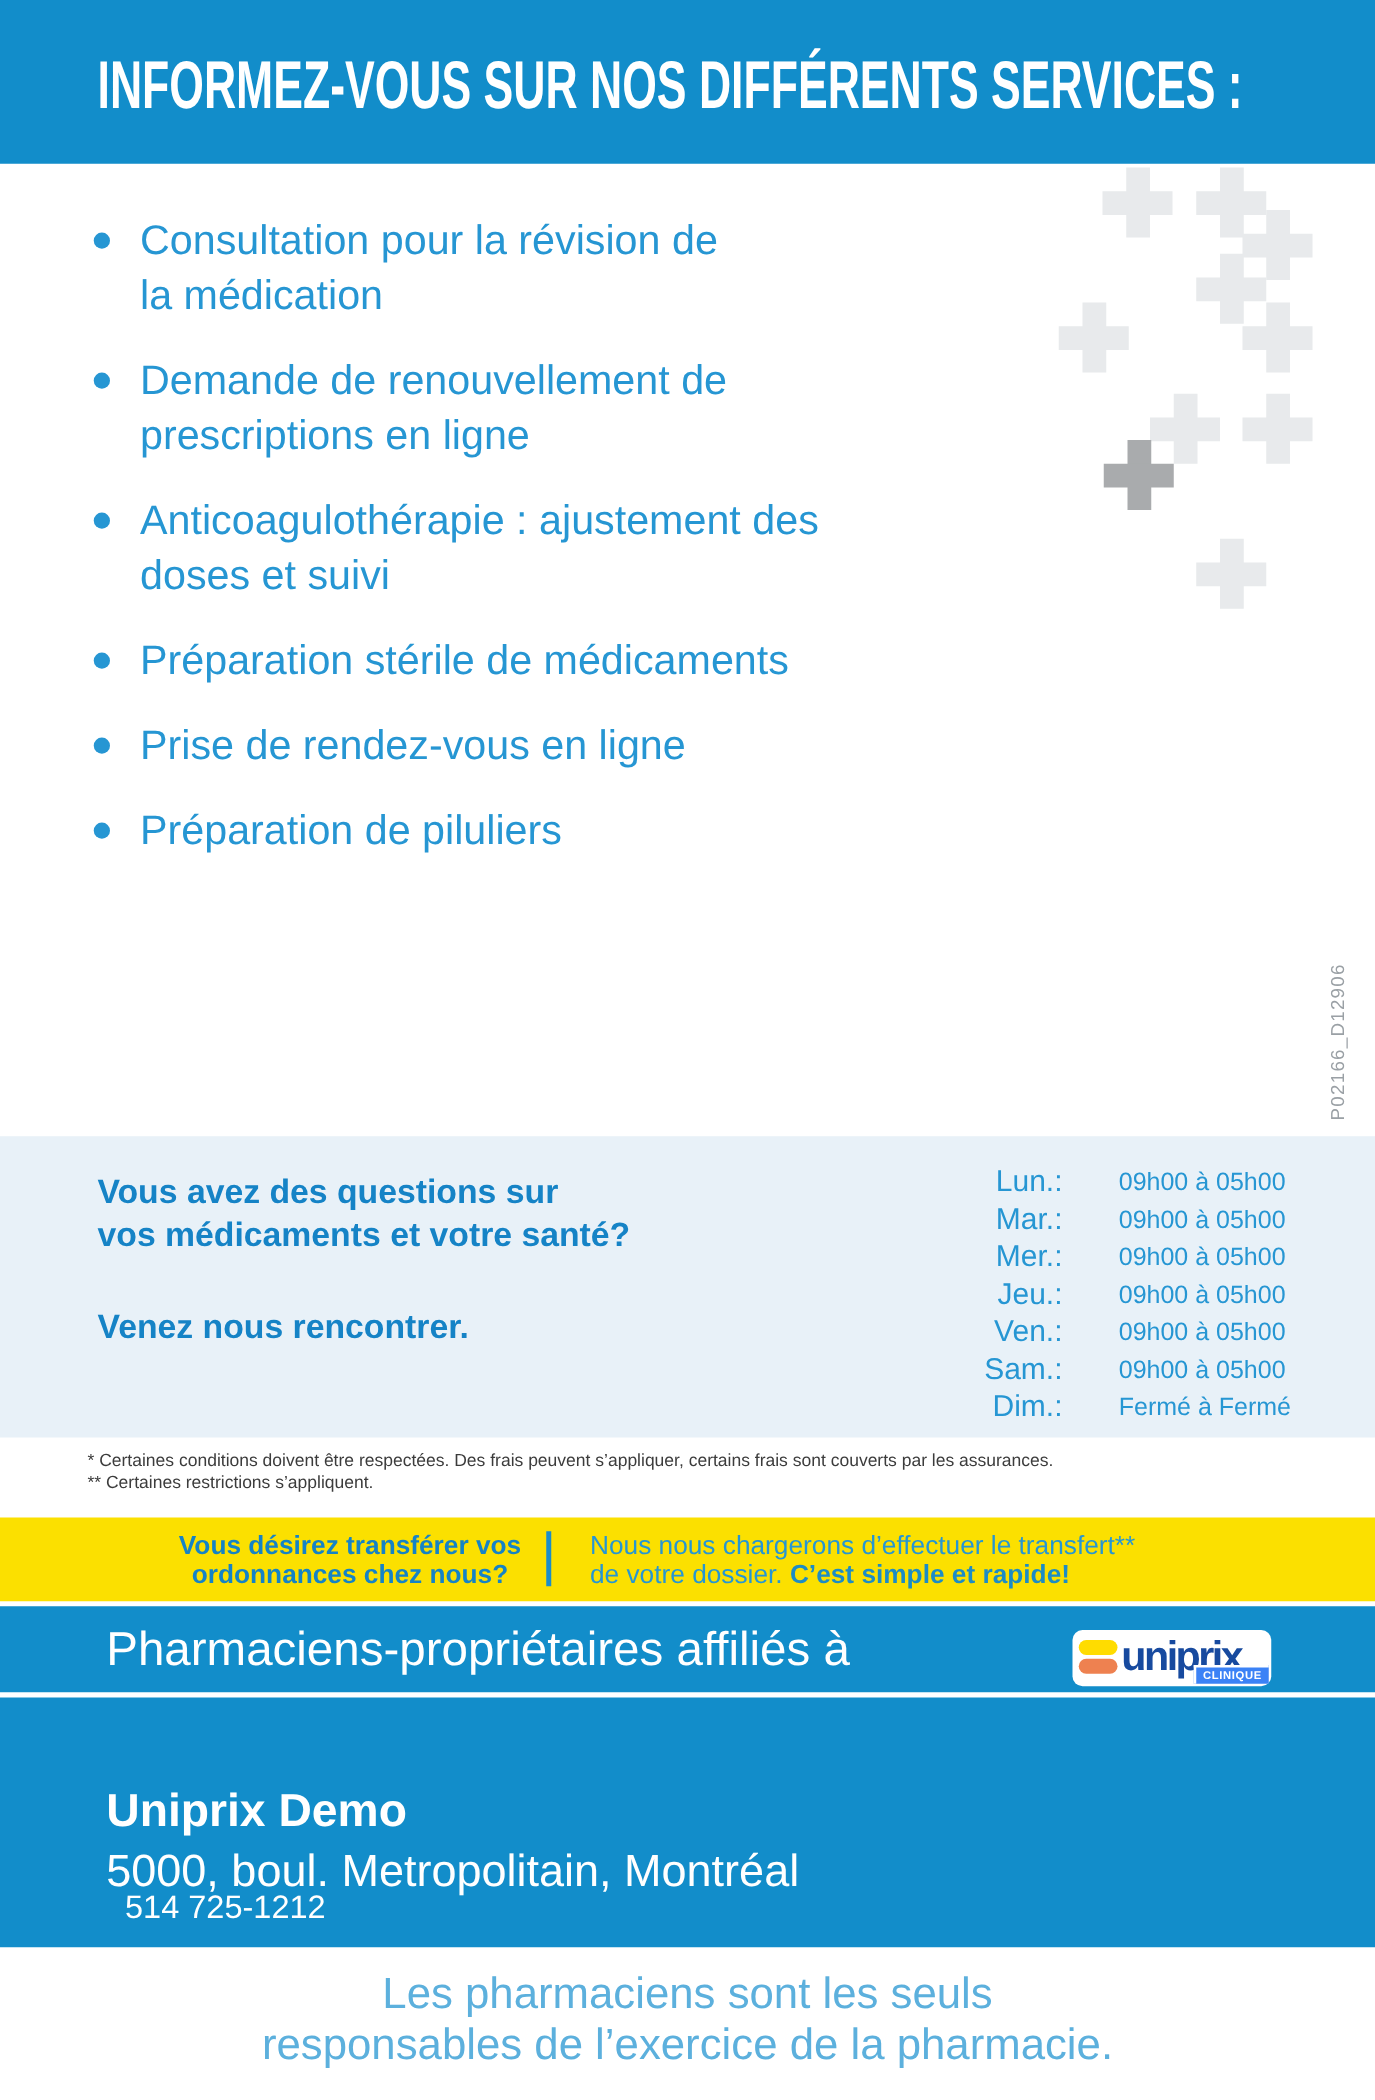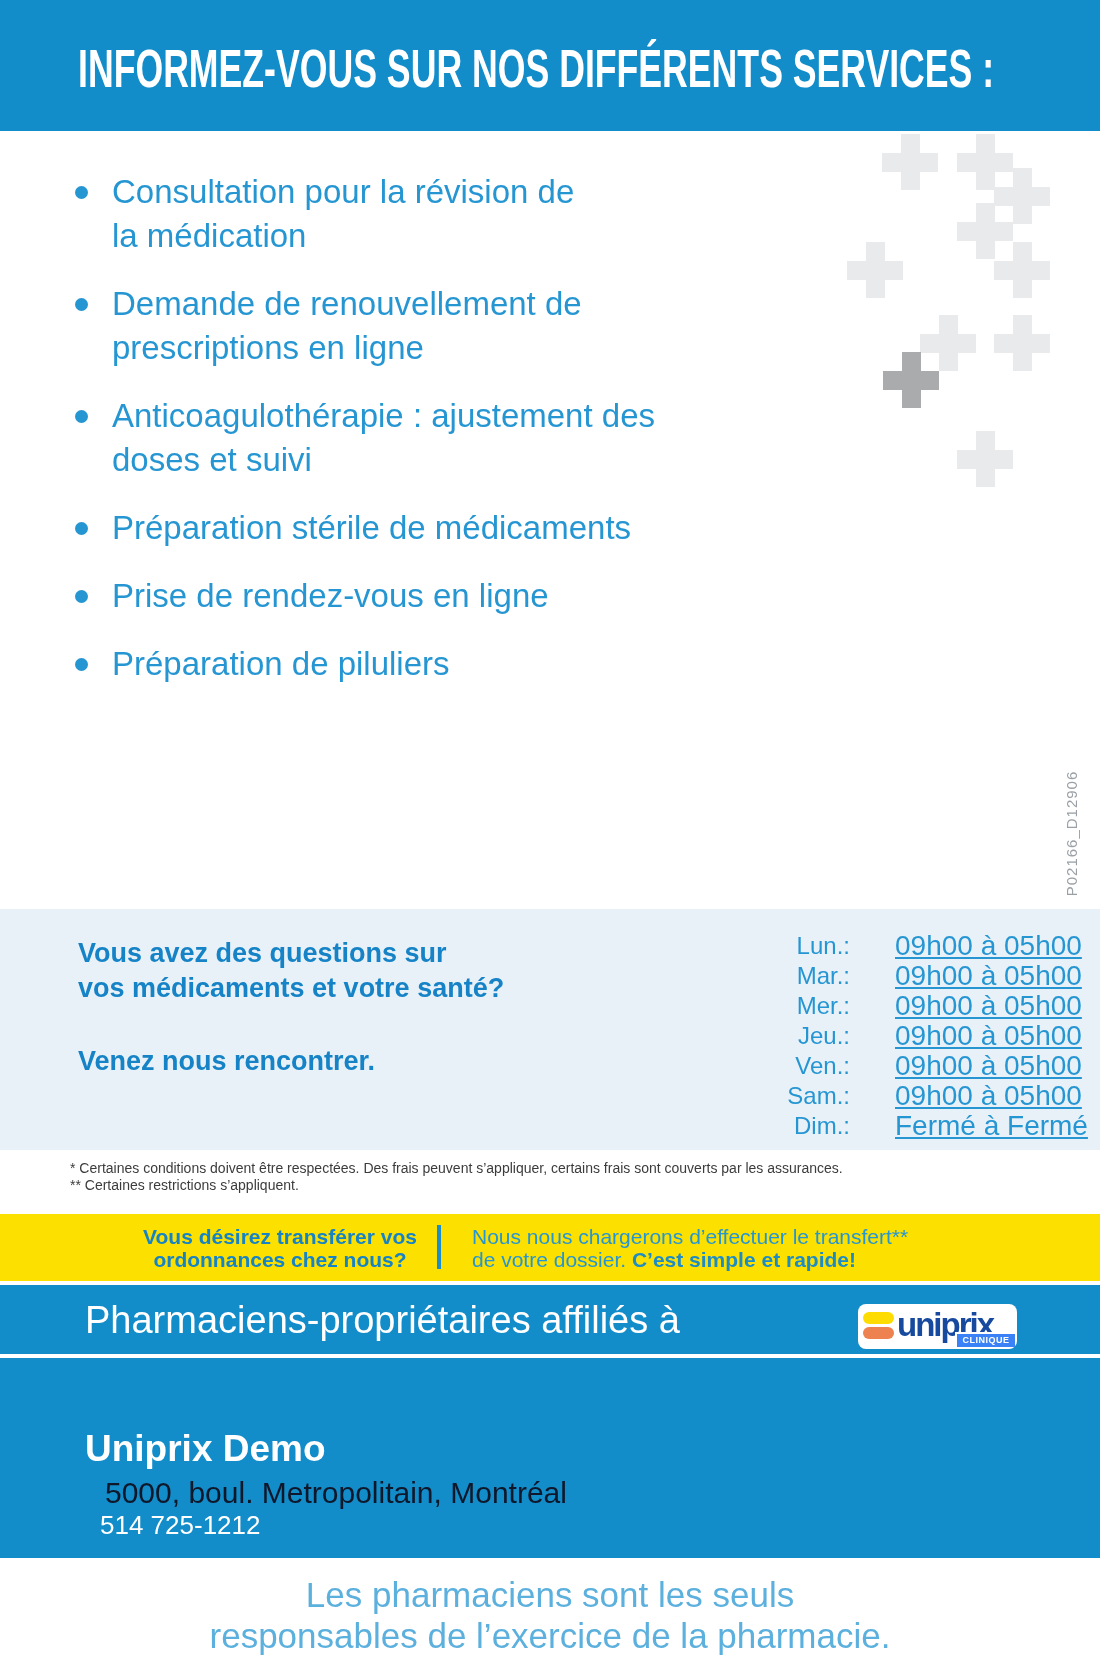--- a/index.html
+++ b/index.html
@@ -31,21 +31,21 @@
         transform:rotate(-90deg);color:#9aa0a5;font-size:15px;letter-spacing:1px;}
 
   
   .info-band{position:absolute;left:0;top:909px;width:1100px;height:241px;background:#e8f1f8;}
   .question{position:absolute;left:78px;top:27px;color:#1583c6;font-weight:bold;
         font-size:27px;line-height:35px;white-space:pre-line;}
   .invite{position:absolute;left:78px;top:137px;color:#1583c6;font-weight:bold;font-size:27px;}
   .hours{position:absolute;left:745px;top:22px;}
   .hour-row{display:flex;height:30px;align-items:center;gap:29px;}
   .hour-day{width:105px;text-align:right;color:#2696d3;font-size:24px;}
-  .hour-time{margin-left:16px;color:#2696d3;font-size:28px;text-decoration:underline;}
+  .hour-time{margin-left:16px;color:#2696d3;font-size:20px;}
 
   
   .notes{position:absolute;left:70px;top:1160px;color:#3c3c3c;font-size:14px;line-height:17px;}
 
   
   .transfer{position:absolute;left:0;top:1214px;width:1100px;height:67px;background:#fbe000;}
   .transfer-left{position:absolute;left:135px;top:11px;width:290px;text-align:center;
         color:#1583c6;font-weight:bold;font-size:21px;line-height:23px;white-space:pre-line;}
   .transfer-divider{position:absolute;left:437px;top:11px;width:4px;height:44px;background:#1b8dc9;}
   .transfer-right{position:absolute;left:472px;top:11px;color:#2696d3;font-size:21px;line-height:23px;}
@@ -62,21 +62,21 @@
   .logo-word{position:absolute;left:39px;top:2px;color:#174a9f;font-weight:bold;font-size:33px;
         letter-spacing:-2px;}
   .logo-sub{position:absolute;right:2px;bottom:2px;width:58px;height:13px;background:#3b82f6;
         border-left:2px solid #ffffff;border-top:2px solid #ffffff;color:#ffffff;font-size:9px;
         font-weight:bold;text-align:center;line-height:13px;letter-spacing:0.5px;}
   .white-line{position:absolute;left:0;top:1354px;width:1100px;height:4px;background:#ffffff;}
 
   
   .store-band{position:absolute;left:0;top:1358px;width:1100px;height:200px;background:#128dca;}
   .store-name{position:absolute;left:85px;top:70px;color:#ffffff;font-weight:bold;font-size:37px;text-align:center;}
-  .store-address{position:absolute;left:85px;top:118px;color:#0f172a;font-size:30px;margin-left:20px;}
+  .store-address{position:absolute;left:85px;top:118px;color:#ffffff;font-size:36px;}
   .store-phone{position:absolute;left:100px;top:152px;color:#ffffff;font-size:26px;}
 
   
   .footer{position:absolute;left:0;top:1558px;width:1100px;height:122px;background:#ffffff;}
   .footer-text{position:absolute;left:0;top:16px;width:1100px;text-align:center;color:#5cb0dd;
         font-size:35px;line-height:41px;white-space:pre-line;font-weight:normal;}
 </style>
 </head>
 <body>
 

